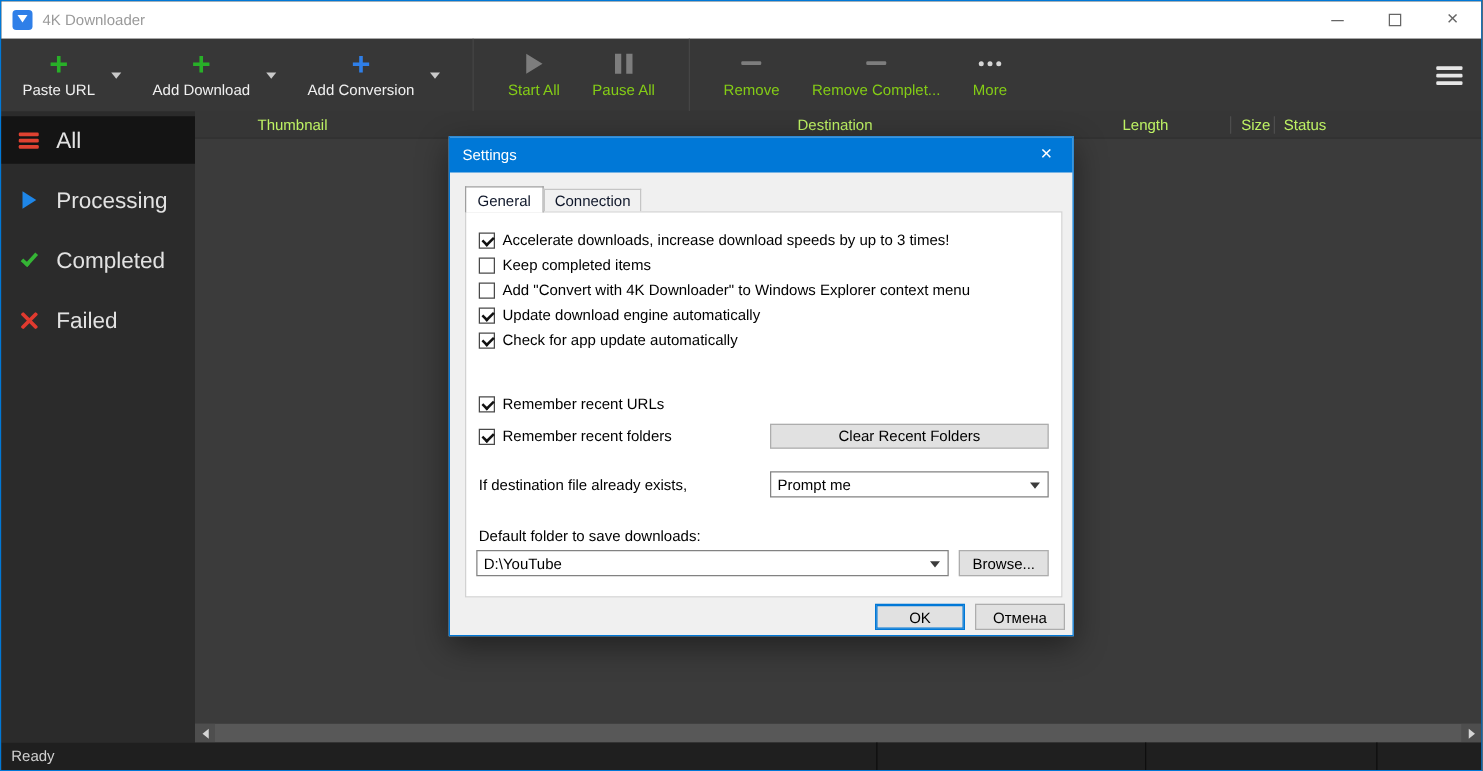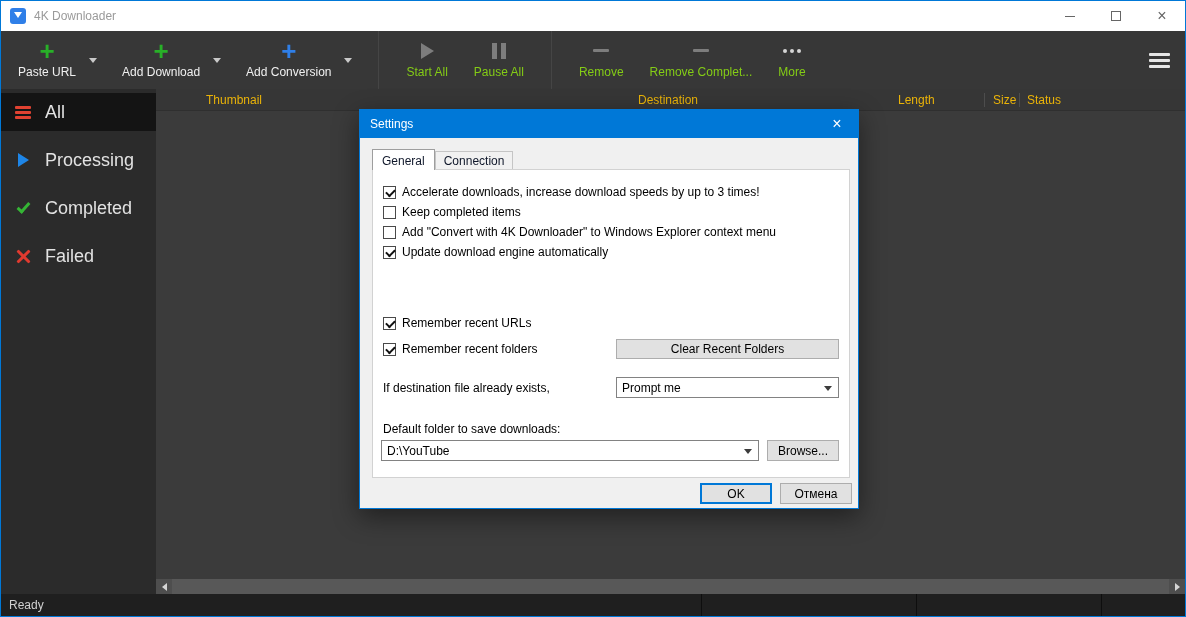--- a/index.html
+++ b/index.html
@@ -38,21 +38,21 @@
   .minus-bar { width:16px; height:3px; background:#7d7d7d; border-radius:1px; }
   .dots { position:relative; width:4px; height:4px; border-radius:50%; background:#d5d5d5; }
   .dots::before,.dots::after { content:""; position:absolute; top:0; width:4px; height:4px; border-radius:50%; background:#d5d5d5; }
   .dots::before { left:-7px; } .dots::after { left:7px; }
   .menu-wrap { margin-left:auto; width:52px; height:58px; display:flex; align-items:center; justify-content:center; }
   .bar3 { position:relative; border-radius:1px; }
   .bar3::before,.bar3::after { content:""; position:absolute; left:0; width:100%; height:100%; background:inherit; border-radius:1px; }
   .menu-bars { width:21px; height:3px; background:#e6e6e6; }
   .menu-bars::before { top:-6px; } .menu-bars::after { top:6px; }
   
-  .colhead { position:absolute; left:155px; top:88px; right:0; height:22px; background:#363636; border-bottom:1px solid #2f2f2f; font-size:12px; color:#eab308; }
+  .colhead { position:absolute; left:155px; top:88px; right:0; height:22px; background:#363636; border-bottom:1px solid #2f2f2f; font-size:12px; color:#bef264; }
   .col { position:absolute; top:4px; white-space:nowrap; }
   .c-thumb { left:50px; } .c-src { left:202px;margin-top:24px; } .c-dest { left:482px; }
   .c-len { left:742px; } .c-size { left:837px; } .c-stat { left:871px; }
   .colsep { position:absolute; top:4px; width:1px; height:14px; background:#4d4d4d; }
   .s1 { left:828px; } .s2 { left:863px; }
   
   .sidebar { position:absolute; left:0; top:88px; width:155px; bottom:22px; background:#2b2b2b; padding-top:4px; }
   .side-item { height:38px; display:flex; align-items:center; padding-left:13px; gap:13px; margin-bottom:10px; font-size:18px; color:#e2e2e2; }
   .side-item.selected { background:#141414; }
   .side-ico { width:18px; display:flex; align-items:center; justify-content:center; }
@@ -261,20 +261,24 @@
           <span>Keep completed items</span>
         </div>
         <div class="cb-row">
           <span class="cb-box"></span>
           <span>Add "Convert with 4K Downloader" to Windows Explorer context menu</span>
         </div>
         <div class="cb-row">
           <span class="cb-box checked"></span>
           <span>Update download engine automatically</span>
         </div>
+        <div class="cb-row">
+          <span class="cb-box checked"></span>
+          <span>Check for app update automatically</span>
+        </div>
       </div>
       <div class="cb-row row-urls">
         <span class="cb-box checked"></span>
         <span>Remember recent URLs</span>
       </div>
       <div class="cb-row row-folders">
         <span class="cb-box checked"></span>
         <span>Remember recent folders</span>
       </div>
       <div class="btn btn-clear-folders">Clear Recent Folders</div>

